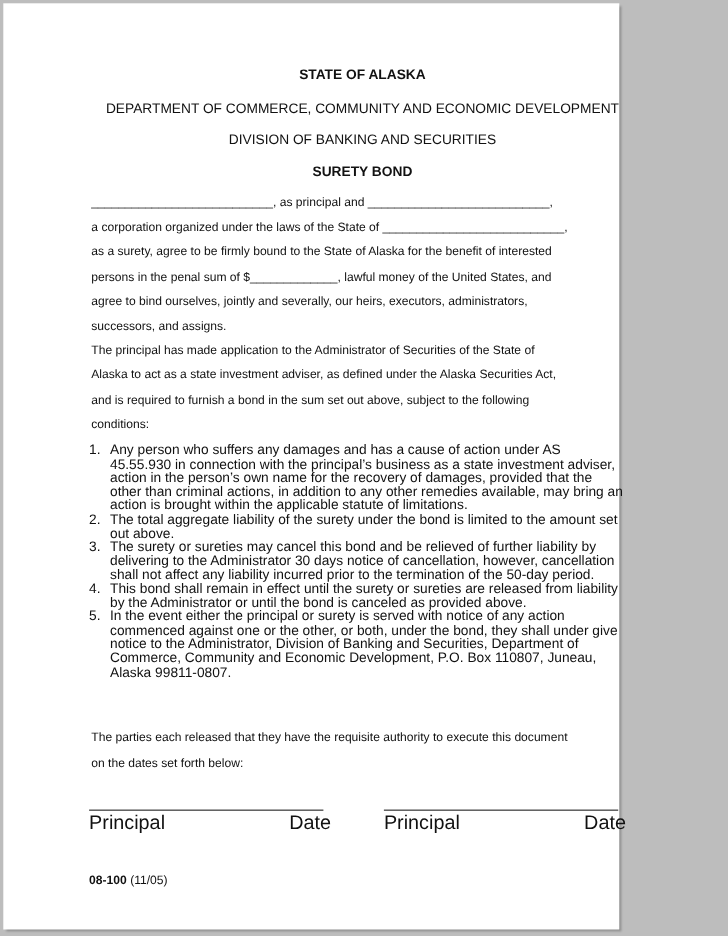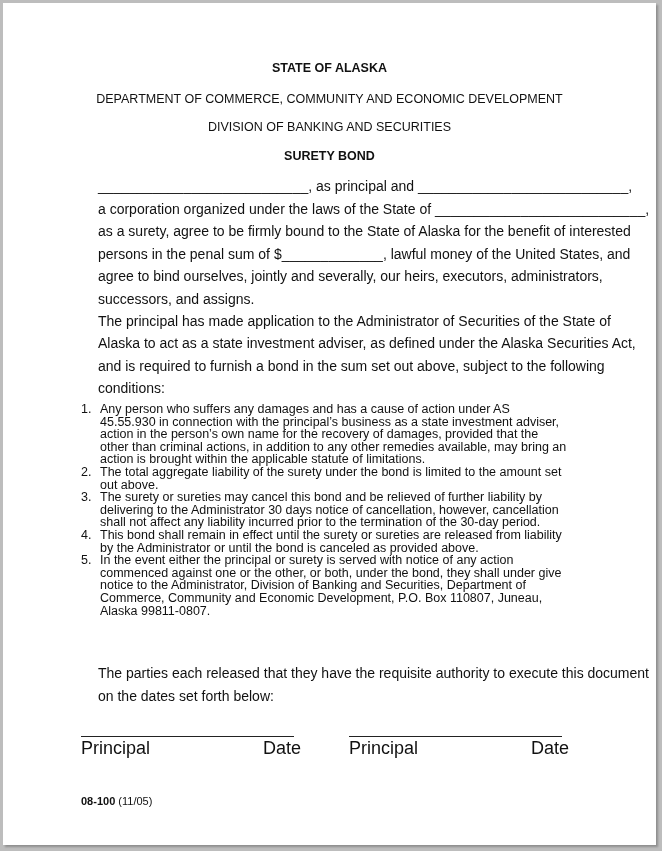--- a/index.html
+++ b/index.html
@@ -1,29 +1,29 @@
 <!DOCTYPE html>
 <html><head>
 <meta charset="utf-8">
 <style>
   html, body { margin: 0; padding: 0; }
   body {
     width: 662px; height: 851px; background: #bdbdbd; position: relative; overflow: hidden;
     font-family: "Liberation Sans", sans-serif; color: #111;
   }
   .page {
-    position: absolute; left: 3px; top: 3px; width: 653px; height: 842px;
+    position: absolute; left: 3px; top: 3px; width: 560px; height: 842px;
     background: #ffffff;
     box-shadow: 2px 2px 2px rgba(0,0,0,0.25);
   }
   .abs { position: absolute; white-space: nowrap; }
   .center { left: 0; width: 653px; text-align: center; }
   .hdr { font-size: 12.5px; }
   .bold { font-weight: bold; }
-  .body-line { font-size: 14px; left: 95px; }
+  .body-line { font-size: 11px; left: 80px; }
   .list { position: absolute; left: 78px; width: 500px; font-size: 12.5px; line-height: 12.6px; }
   .li { position: relative; padding-left: 19px; }
   .li .num { position: absolute; left: 0; top: 0; }
   .sig-line { position: absolute; height: 0; border-top: 1px solid #222; }
   .sig-label { font-size: 18px; }
   .form-id { font-size: 11px; }
 </style>
 </head>
 <body>
 
@@ -61,21 +61,21 @@
     </div>
     <div class="li">
       <span class="num">2.</span>
       <div>The total aggregate liability of the surety under the bond is limited to the amount set</div>
       <div>out above.</div>
     </div>
     <div class="li">
       <span class="num">3.</span>
       <div>The surety or sureties may cancel this bond and be relieved of further liability by</div>
       <div>delivering to the Administrator 30 days notice of cancellation, however, cancellation</div>
-      <div>shall not affect any liability incurred prior to the termination of the 30-day period.</div>
+      <div>shall not affect any liability incurred prior to the termination of the 50-day period.</div>
     </div>
     <div class="li">
       <span class="num">4.</span>
       <div>This bond shall remain in effect until the surety or sureties are released from liability</div>
       <div>by the Administrator or until the bond is canceled as provided above.</div>
     </div>
     <div class="li">
       <span class="num">5.</span>
       <div>In the event either the principal or surety is served with notice of any action</div>
       <div>commenced against one or the other, or both, under the bond, they shall under give</div>

